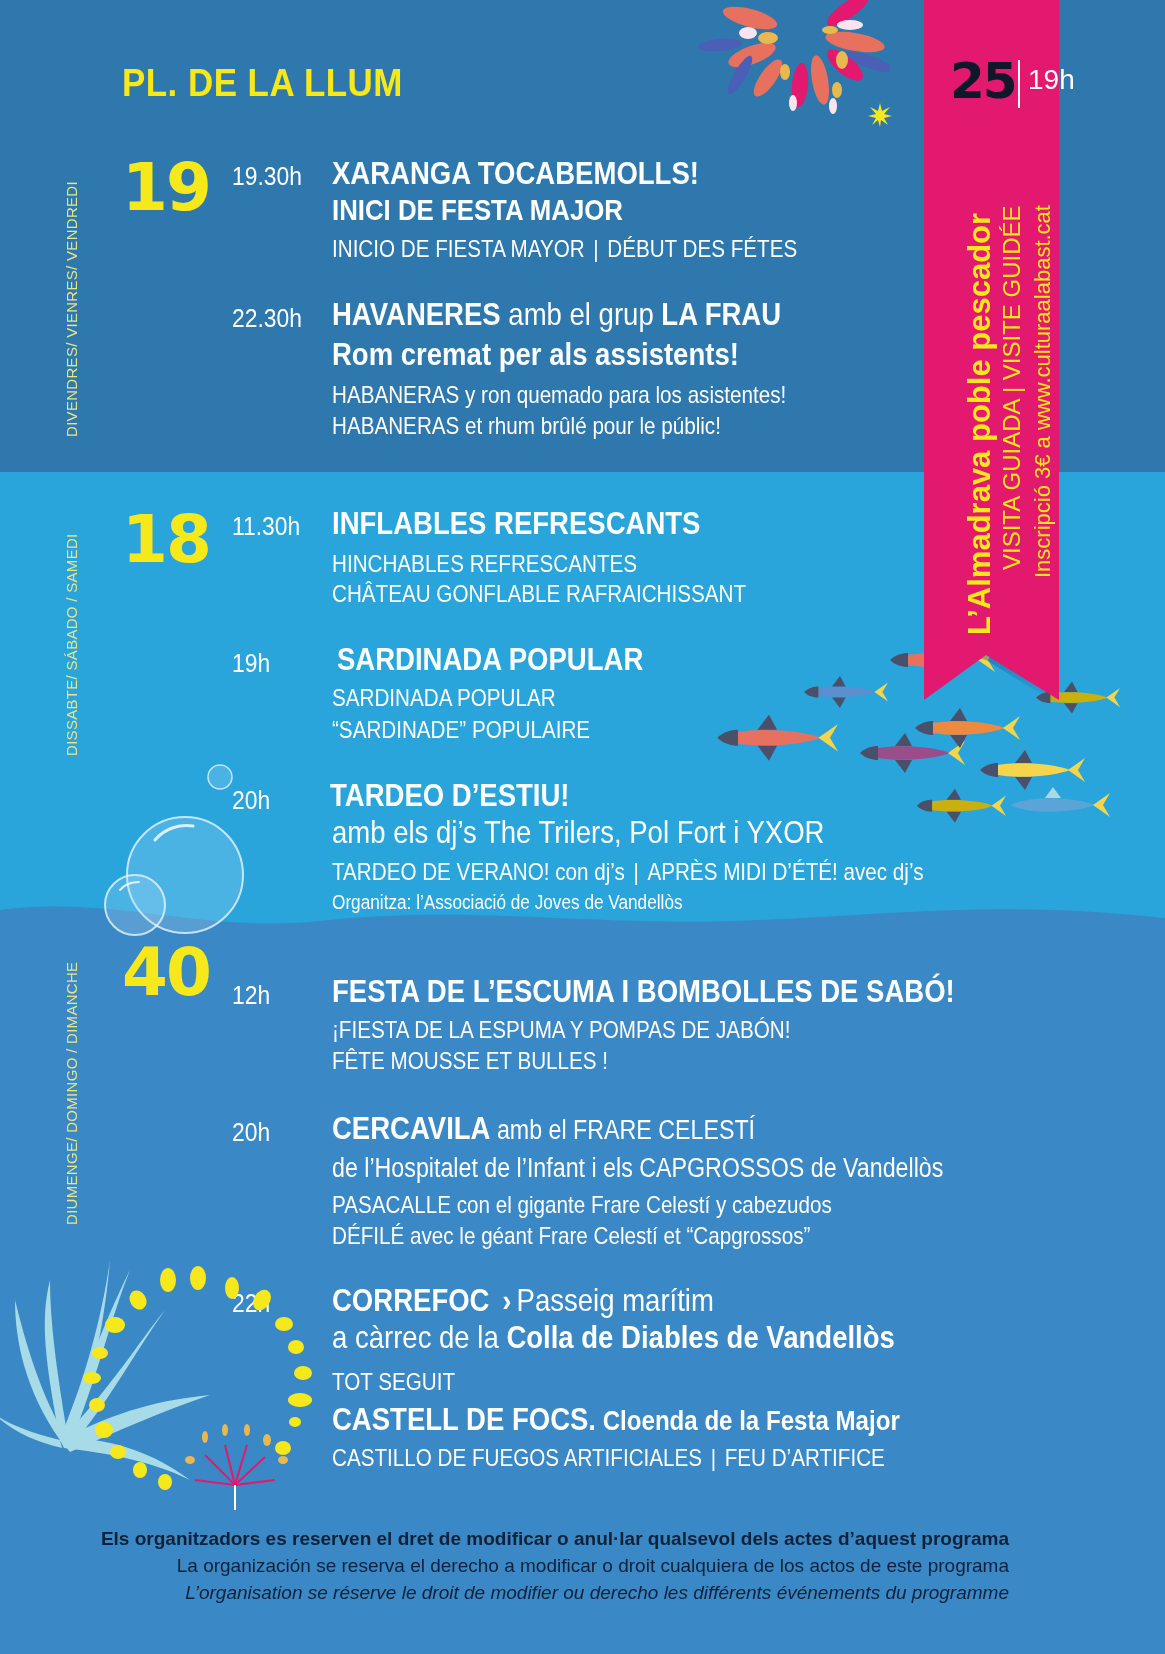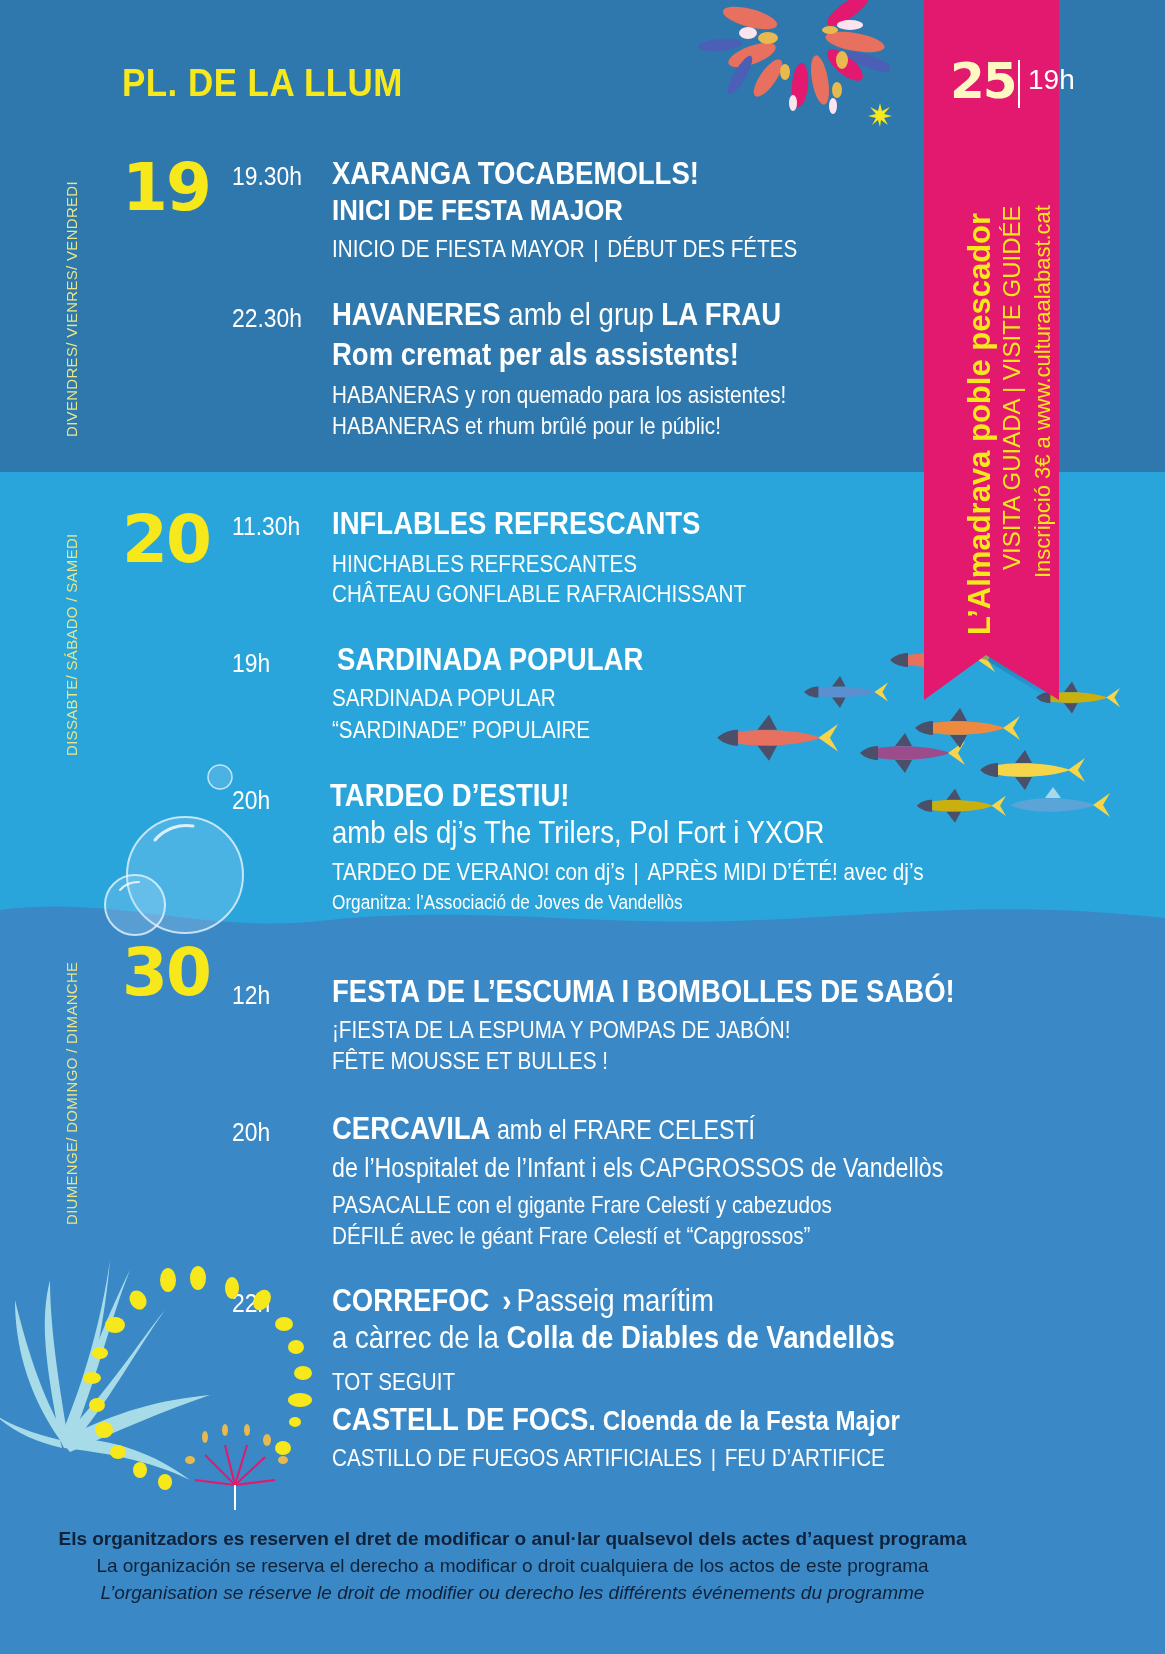--- a/index.html
+++ b/index.html
@@ -12,25 +12,25 @@
   .abs{position:absolute;}
   .venue{left:122px;top:62px;font-size:38px;font-weight:bold;color:#f7e81c;letter-spacing:0.5px;transform:scaleX(0.92);transform-origin:left top;}
   .daynum{font-size:66px;font-weight:900;color:#f7e81c;letter-spacing:-2px;line-height:1;font-family:"DejaVu Sans","Liberation Sans",sans-serif;}
   .dayname{font-size:15px;color:#e8e58a;white-space:nowrap;transform-origin:left top;transform:rotate(-90deg);letter-spacing:0.3px;}
   .time{font-size:26px;color:#fff;transform:scaleX(0.88);transform-origin:left top;white-space:nowrap;}
   .title{font-size:32px;font-weight:bold;color:#fff;white-space:nowrap;line-height:38px;transform:scaleX(0.86);transform-origin:left top;}
   .title .light{font-weight:normal;}
   .sub{font-size:24px;color:#fff;white-space:nowrap;line-height:31px;transform:scaleX(0.86);transform-origin:left top;}
   .small{font-size:20px;color:#fff;white-space:nowrap;line-height:26px;transform:scaleX(0.86);transform-origin:left top;}
   .ribbon{position:absolute;left:924px;top:0;width:135px;height:705px;}
-  .rib-day{position:absolute;left:950px;top:52px;font-size:50px;font-weight:900;color:#fef9c3;font-family:"DejaVu Sans",sans-serif;letter-spacing:-2px;}
+  .rib-day{position:absolute;left:950px;top:52px;font-size:50px;font-weight:900;color:#0f172a;font-family:"DejaVu Sans",sans-serif;letter-spacing:-2px;}
   .rib-sep{position:absolute;left:1018px;top:60px;width:2px;height:48px;background:#fff;}
   .rib-time{position:absolute;left:1028px;top:64px;font-size:28px;color:#fff;}
   .rib-text{position:absolute;transform-origin:left top;transform:rotate(-90deg);white-space:nowrap;color:#f7e81c;}
-  .footer{position:absolute;left:8px;width:1009px;text-align:center;font-size:19px;color:#10223a;white-space:nowrap;}
+  .footer{position:absolute;left:0;width:1009px;text-align:right;font-size:19px;color:#10223a;white-space:nowrap;}
   .footer.b{font-weight:bold;}
   .footer.i{font-style:italic;}
   .sep-bar{display:inline-block;margin:0 10px;}
 </style>
 </head>
 <body>
 
 <div class="band band-top"></div>
 <div class="band band-mid"></div>
 <div class="band band-bot"></div>
@@ -81,21 +81,21 @@
 
 <div class="abs time" style="left:232px;top:303px;">22.30h</div>
 <div class="abs title" style="left:332px;top:295px;">
   <span>HAVANERES</span><span class="light"> amb el grup </span><span>LA FRAU</span>
 </div>
 <div class="abs title" style="left:332px;top:335px;font-weight:bold;">Rom cremat per als assistents!</div>
 <div class="abs sub" style="left:332px;top:379px;">HABANERAS y ron quemado para los asistentes!</div>
 <div class="abs sub" style="left:332px;top:410px;">HABANERAS et rhum brûlé pour le públic!</div>
 
 <div class="abs dayname" style="left:63px;top:756px;">DISSABTE/ SÁBADO / SAMEDI</div>
-<div class="abs daynum" style="left:122px;top:507px;">20</div>
+<div class="abs daynum" style="left:122px;top:507px;">18</div>
 
 <div class="abs time" style="left:232px;top:511px;">11.30h</div>
 <div class="abs title" style="left:332px;top:504px;">INFLABLES REFRESCANTS</div>
 <div class="abs sub" style="left:332px;top:548px;">HINCHABLES REFRESCANTES</div>
 <div class="abs sub" style="left:332px;top:578px;">CHÂTEAU GONFLABLE RAFRAICHISSANT</div>
 
 <div class="abs time" style="left:232px;top:648px;">19h</div>
 <div class="abs title" style="left:337px;top:640px;">SARDINADA POPULAR</div>
 <div class="abs sub" style="left:332px;top:682px;">SARDINADA POPULAR</div>
 <div class="abs sub" style="left:332px;top:714px;">“SARDINADE” POPULAIRE</div>
@@ -135,21 +135,21 @@
 
 <svg class="abs" style="left:95px;top:760px;width:170px;height:180px;" viewBox="0 0 170 180">
   <circle cx="90" cy="115" r="58" fill="rgba(180,225,250,0.25)" stroke="rgba(230,245,255,0.8)" stroke-width="2"></circle>
   <circle cx="40" cy="145" r="30" fill="rgba(180,225,250,0.25)" stroke="rgba(230,245,255,0.8)" stroke-width="2"></circle>
   <circle cx="125" cy="17" r="12" fill="rgba(180,225,250,0.25)" stroke="rgba(230,245,255,0.8)" stroke-width="1.5"></circle>
   <path d="M60,80 C70,68 85,64 98,66" stroke="#fff" stroke-width="3" fill="none" stroke-linecap="round" opacity="0.8"></path>
   <path d="M25,130 C30,124 37,122 44,122" stroke="#fff" stroke-width="2" fill="none" stroke-linecap="round" opacity="0.8"></path>
 </svg>
 
 <div class="abs dayname" style="left:63px;top:1225px;">DIUMENGE/ DOMINGO / DIMANCHE</div>
-<div class="abs daynum" style="left:122px;top:940px;">30</div>
+<div class="abs daynum" style="left:122px;top:940px;">40</div>
 
 <div class="abs time" style="left:232px;top:980px;">12h</div>
 <div class="abs title" style="left:332px;top:972px;">FESTA DE L’ESCUMA I BOMBOLLES DE SABÓ!</div>
 <div class="abs sub" style="left:332px;top:1014px;">¡FIESTA DE LA ESPUMA Y POMPAS DE JABÓN!</div>
 <div class="abs sub" style="left:332px;top:1045px;">FÊTE MOUSSE ET BULLES !</div>
 
 <div class="abs time" style="left:232px;top:1117px;">20h</div>
 <div class="abs title" style="left:332px;top:1109px;">
   <span>CERCAVILA</span><span class="light" style="font-size:27px;"> amb el FRARE CELESTÍ</span>
 </div>

